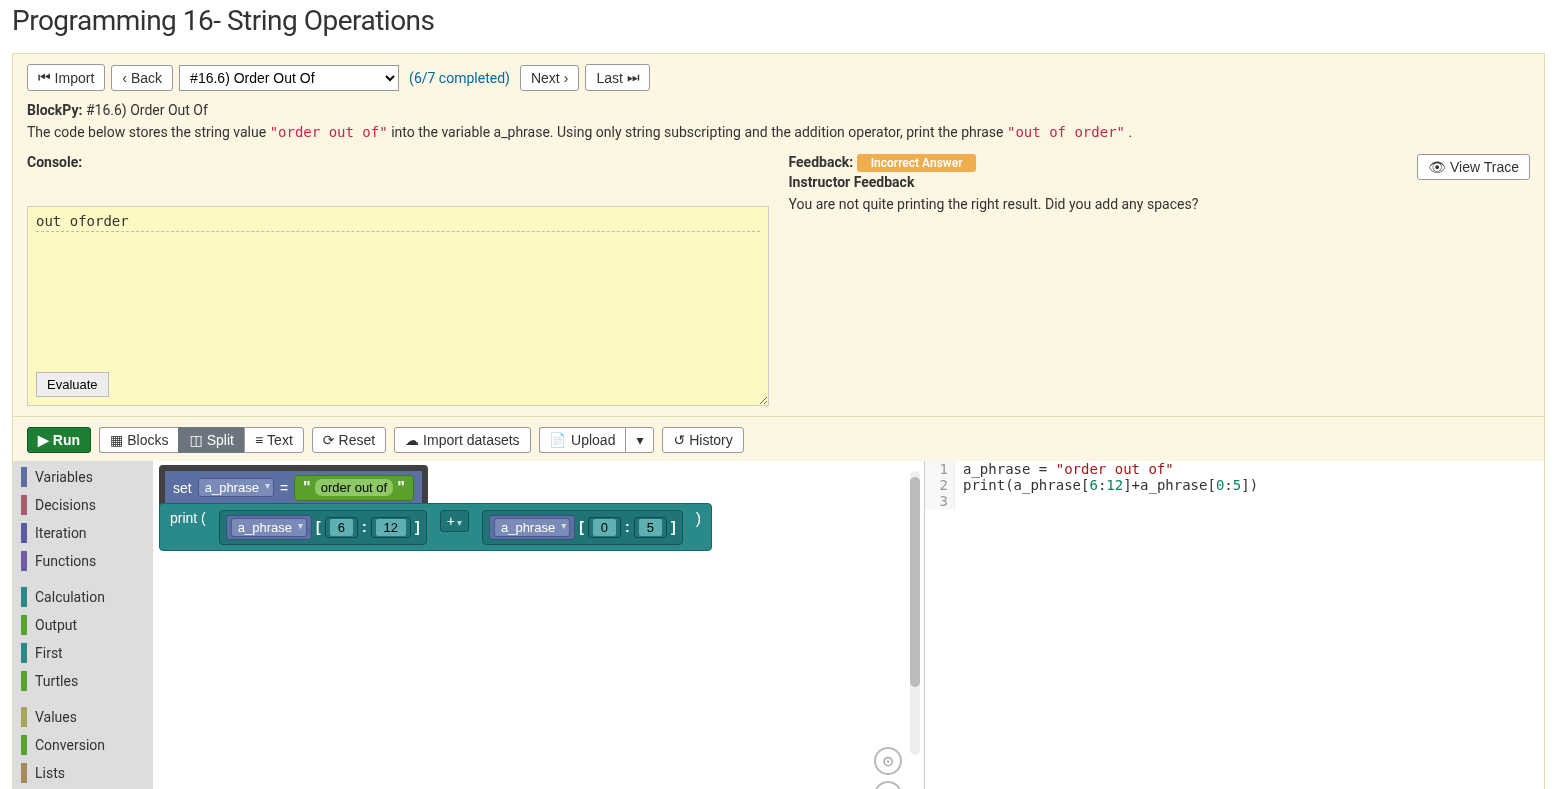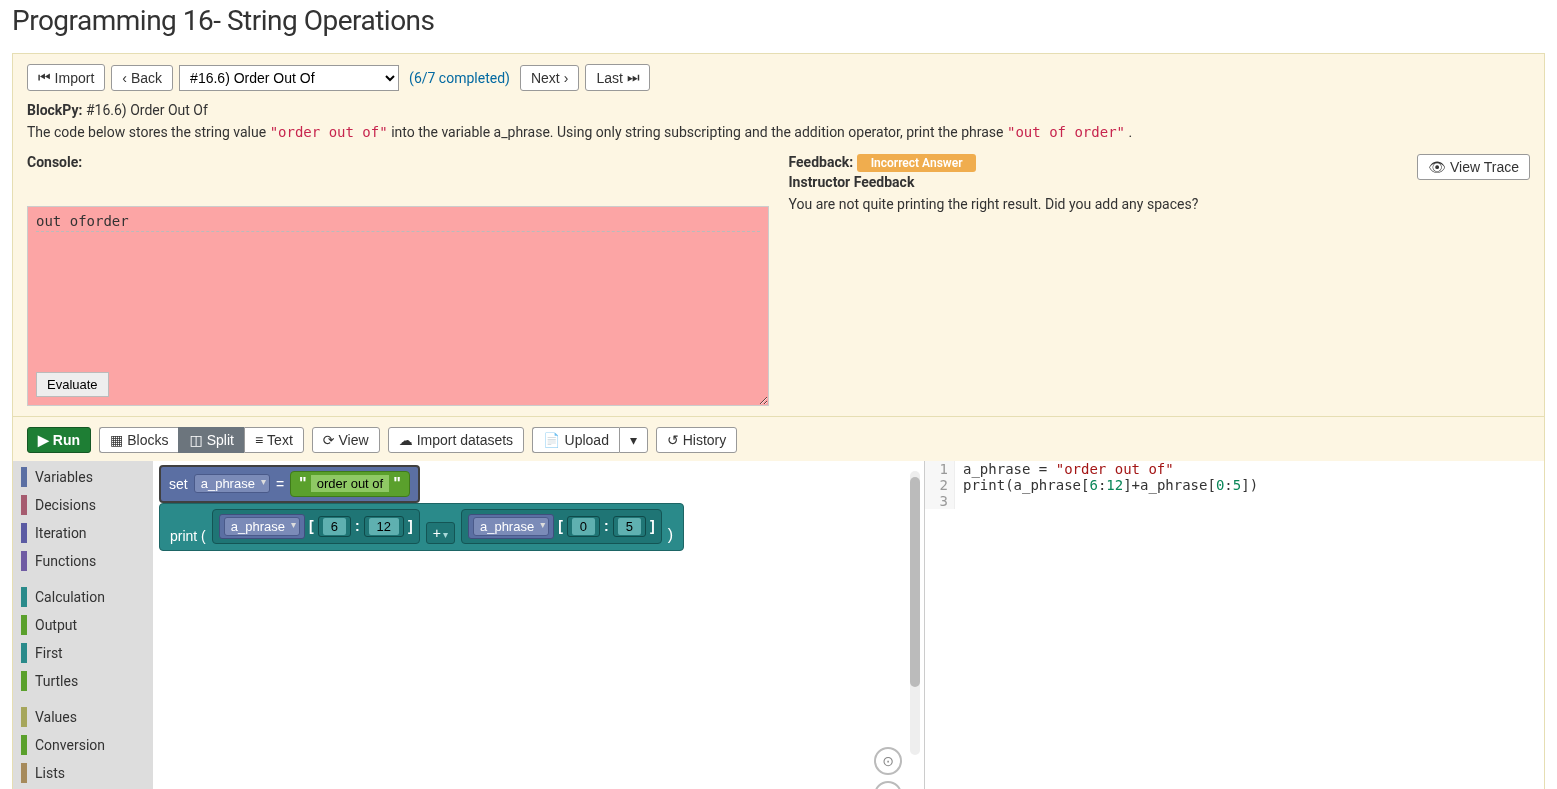--- a/index.html
+++ b/index.html
@@ -11,21 +11,21 @@
 select.nav-select { border:1px solid #999; padding: 3px 6px; font-size: 14px; background:#fff; min-width:220px; }
 .completed-txt { color: #0369a1; margin: 0 4px; }
 .prob-desc { line-height: 1.6; margin-bottom: 6px; }
 .prob-desc b { font-weight: 700; }
 .code-literal { font-family: monospace; color: #c7254e; }
 a.worked { color: #0275d8; text-decoration: underline; }
 .two-col { display: flex; gap: 20px; margin-top: 10px; }
 .col-left { flex: 1 1 50%; }
 .col-right { flex: 1 1 50%; position: relative; }
 .sec-label { font-weight:700; margin-bottom:4px; }
-.console-box { background:#fca5a5; border:1px solid #ccc; height: 200px; padding:6px 8px; font-family: monospace; font-size:14px; color:#333; position:relative; resize: both; overflow:auto;margin-top:36px; }
+.console-box { background:#fef9c3; border:1px solid #ccc; height: 200px; padding:6px 8px; font-family: monospace; font-size:14px; color:#333; position:relative; resize: both; overflow:auto;margin-top:36px; }
 .console-box .dashed { border-bottom: 1px dashed #bbb; padding-bottom:2px; }
 .evaluate-btn { position:absolute; left:8px; bottom:8px; background:#eee; border:1px solid #bbb; padding:4px 10px; font-size:13px; cursor:pointer; }
 .badge { background:#f0ad4e; color:#fff; font-size:12px; padding:2px 14px; border-radius:3px; font-weight:600; }
 .view-trace { position:absolute; top:0; right:0; }
 .feedback-body { margin-top:4px; line-height:1.5; }
 .toolbar { display:flex; gap:8px; padding:10px 14px 8px; align-items:center; background:#fdf6e3; border-left:1px solid #e6deb3; border-right:1px solid #e6deb3; margin:0 12px; }
 .run-btn { background:#1e7e34; color:#fff; border:1px solid #155724; font-weight:600; }
 .btn-group { display:inline-flex; }
 .btn-group .btn { border-radius:0; border-right:none; }
 .btn-group .btn:first-child { border-top-left-radius:3px; border-bottom-left-radius:3px; }
@@ -38,28 +38,28 @@
 .cat-sep { height:8px; }
 .blocks-canvas { flex:1; background:#fff; position:relative; overflow:hidden; }
 .code-pane { width:620px; border-left:1px solid #ccc; background:#fff; font-family: monospace; font-size:14px; }
 .code-gutter { display:inline-block; width:30px; text-align:right; color:#999; background:#f7f7f7; padding-right:6px; border-right:1px solid #eee; user-select:none; }
 .code-line { display:flex; }
 .code-text { padding-left:8px; white-space:pre; }
 .kw-str { color:#a31515; }
 .kw-num { color:#098658; }
 
 .blk { position:absolute; font-family: sans-serif; font-size:14px; color:#fff; }
-.blk-set { left:6px; top:4px; background:#5b6fa3; border:2px solid #404040; border-radius:4px; padding:4px 8px; display:flex; align-items:center; gap:6px; }
+.blk-set { left:6px; top:4px; background:#5b6fa3; border:6px solid #404040; border-radius:4px; padding:4px 8px; display:flex; align-items:center; gap:6px; }
 .blk-dd { background:#7b8bb8; border:1px solid #4a5a8a; border-radius:3px; padding:1px 14px 1px 6px; color:#fff; position:relative; font-size:13px; }
 .blk-dd::after { content:"▾"; position:absolute; right:3px; top:1px; font-size:10px; color:#ddd; }
 .blk-eq { color:#fff; }
 .blk-str { background:#5aa02c; border:1px solid #3f7a1a; border-radius:4px; padding:3px 8px; display:flex; align-items:center; gap:4px; }
 .blk-str .q { font-weight:700; font-size:16px; }
-.blk-str .strval { background:#8fc965; border-radius:0; padding:1px 6px; color:#000; font-size:13px; }
-.blk-print { left:6px; top:42px; background:#2a8a8a; border:1px solid #1d6565; border-radius:4px; padding:6px 10px; display:flex; align-items:flex-end; gap:6px; height:48px; }
+.blk-str .strval { background:#8fc965; border-radius:7px; padding:1px 6px; color:#000; font-size:13px; }
+.blk-print { left:6px; top:42px; background:#2a8a8a; border:1px solid #1d6565; border-radius:4px; padding:6px 10px; display:flex; align-items:flex-start; gap:13px; height:48px; }
 .blk-print .lbl { color:#fff; font-weight:500; }
 .blk-sub { background:#1f7575; border:1px solid #145555; border-radius:4px; padding:4px 6px; display:flex; align-items:center; gap:4px; }
 .blk-var { background:#5b6fa3; border:1px solid #3f4f7c; border-radius:3px; padding:2px 4px; display:flex; align-items:center; }
 .blk-num { background:#1f7575; border:1px solid #0f4a4a; border-radius:3px; padding:1px 4px; display:inline-flex; align-items:center; }
 .blk-num .numval { background:#5fb0b0; border-radius:2px; padding:1px 8px; color:#000; font-size:13px; }
 .blk-bracket { color:#fff; font-weight:700; }
 .blk-plus { background:#1f7575; border:1px solid #145555; border-radius:3px; padding:2px 6px; display:inline-flex; align-items:center; gap:2px; color:#fff; }
 .blk-plus .dd::after { content:" ▾"; font-size:10px; color:#a8d8d8; }
 .blk-paren { color:#fff; font-size:16px; }
 .scrollbar-v { position:absolute; right:4px; top:10px; bottom:60px; width:10px; background:#eee; border-radius:5px; }
@@ -143,21 +143,21 @@
         <span>◫</span> 
         <span>Split</span>
       </button>
     <button class="btn">
         <span>≡</span> 
         <span>Text</span>
       </button>
   </div>
   <button class="btn">
       <span>⟳</span> 
-      <span>View</span>
+      <span>Reset</span>
     </button>
   <button class="btn">
       <span>☁</span> 
       <span>Import datasets</span>
     </button>
   <div class="btn-group">
     <button class="btn">
         <span>📄</span> 
         <span>Upload</span>
       </button>

